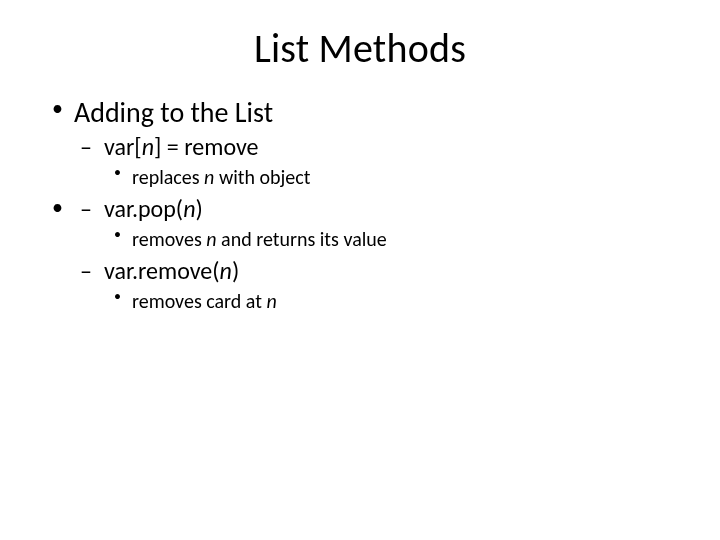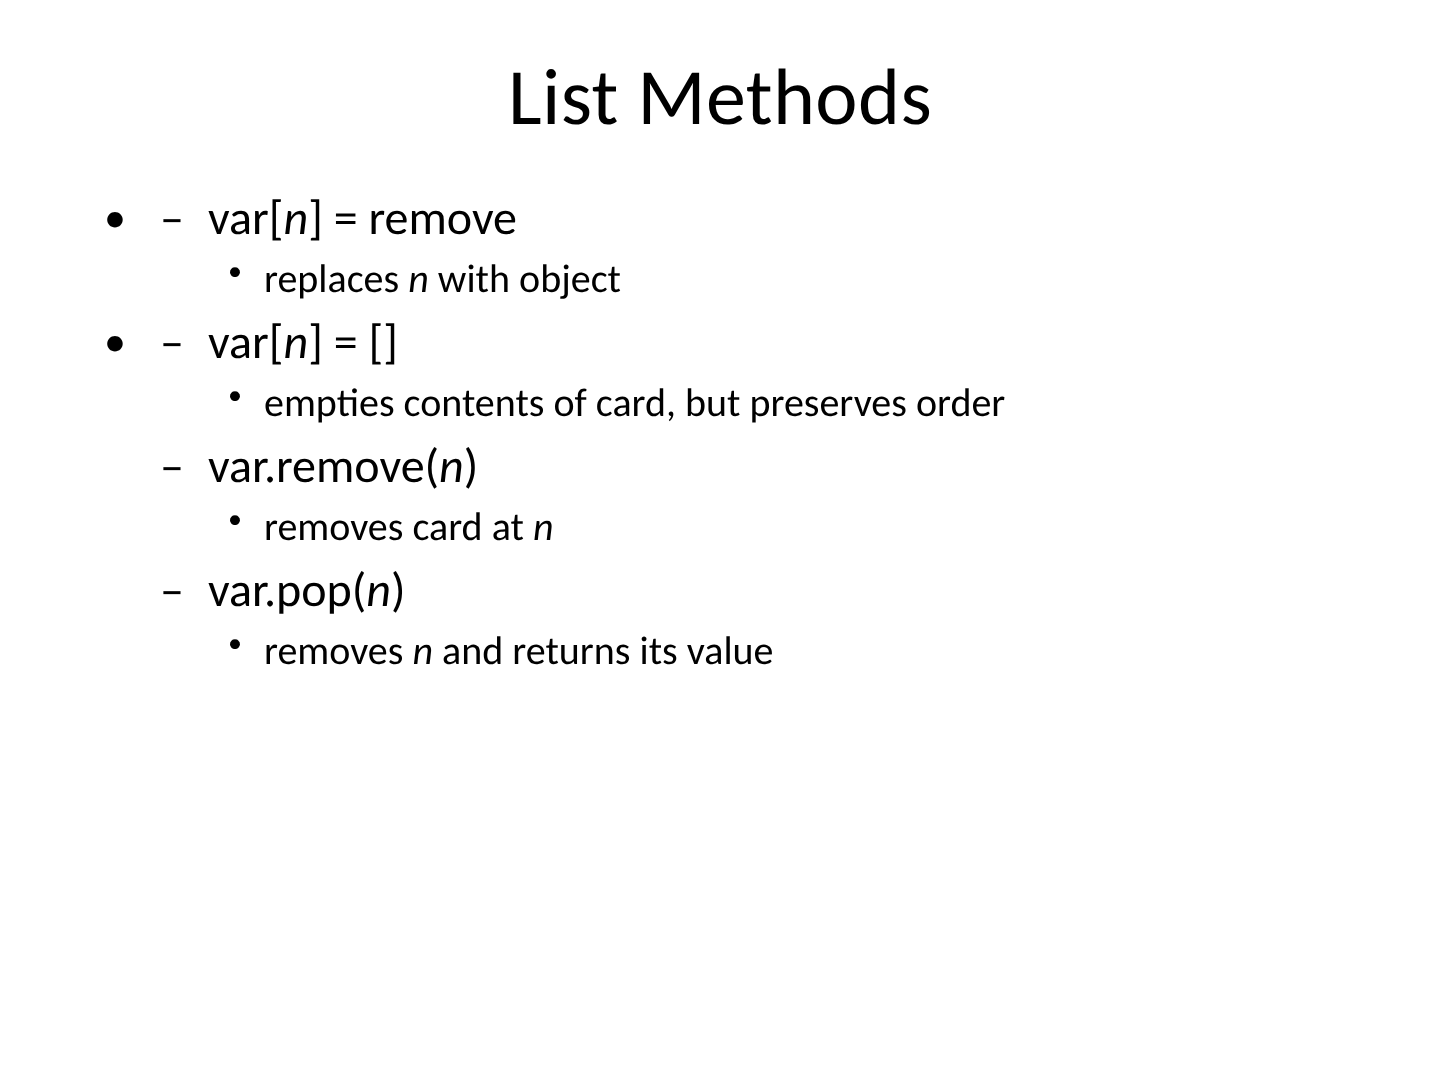--- a/index.html
+++ b/index.html
@@ -81,55 +81,48 @@
 </style>
 </head>
 <body>
 
 <div class="slide">
   <div class="title">List Methods</div>
 
   <ul class="lvl1">
 
     <li>
+      <span>Adding to the List</span>
       <ul class="lvl2">
         <li>
           <span>var[</span><span class="ital">n</span><span>] = remove</span>
           <ul class="lvl3">
             <li>
               <span>replaces </span><span class="ital">n</span><span> with object</span>
             </li>
           </ul>
         </li>
       </ul>
     </li>
 
     <li>
       <ul class="lvl2">
         <li>
-          <span>var[</span><span class="ital">n</span><span>] = []</span>
+          <span>var.pop(</span><span class="ital">n</span><span>)</span>
           <ul class="lvl3">
             <li>
-              <span>empties contents of card, but preserves order</span><span class="ital"></span><span></span>
+              <span>removes </span><span class="ital">n</span><span> and returns its value</span>
             </li>
           </ul>
         </li>
         <li>
           <span>var.remove(</span><span class="ital">n</span><span>)</span>
           <ul class="lvl3">
             <li>
               <span>removes card at </span><span class="ital">n</span><span></span>
             </li>
           </ul>
         </li>
-        <li>
-          <span>var.pop(</span><span class="ital">n</span><span>)</span>
-          <ul class="lvl3">
-            <li>
-              <span>removes </span><span class="ital">n</span><span> and returns its value</span>
-            </li>
-          </ul>
-        </li>
       </ul>
     </li>
 
   </ul>
 </div>
 
 </body></html>

